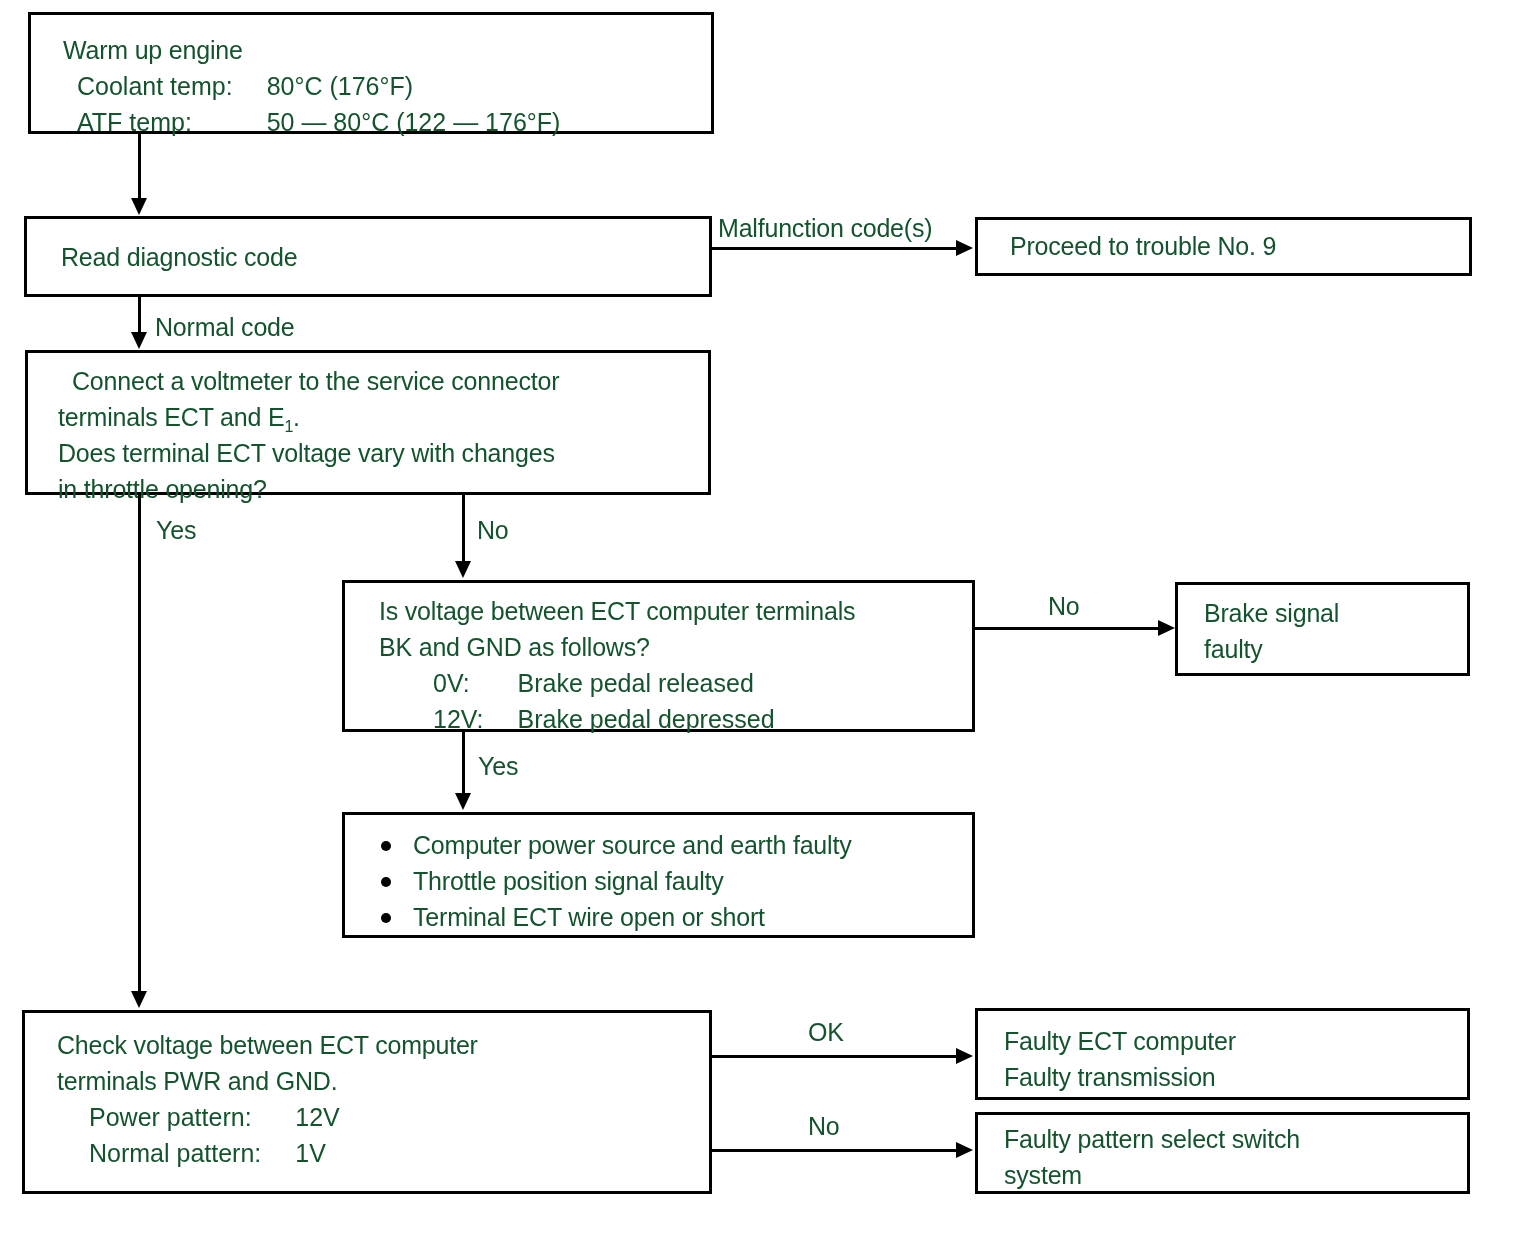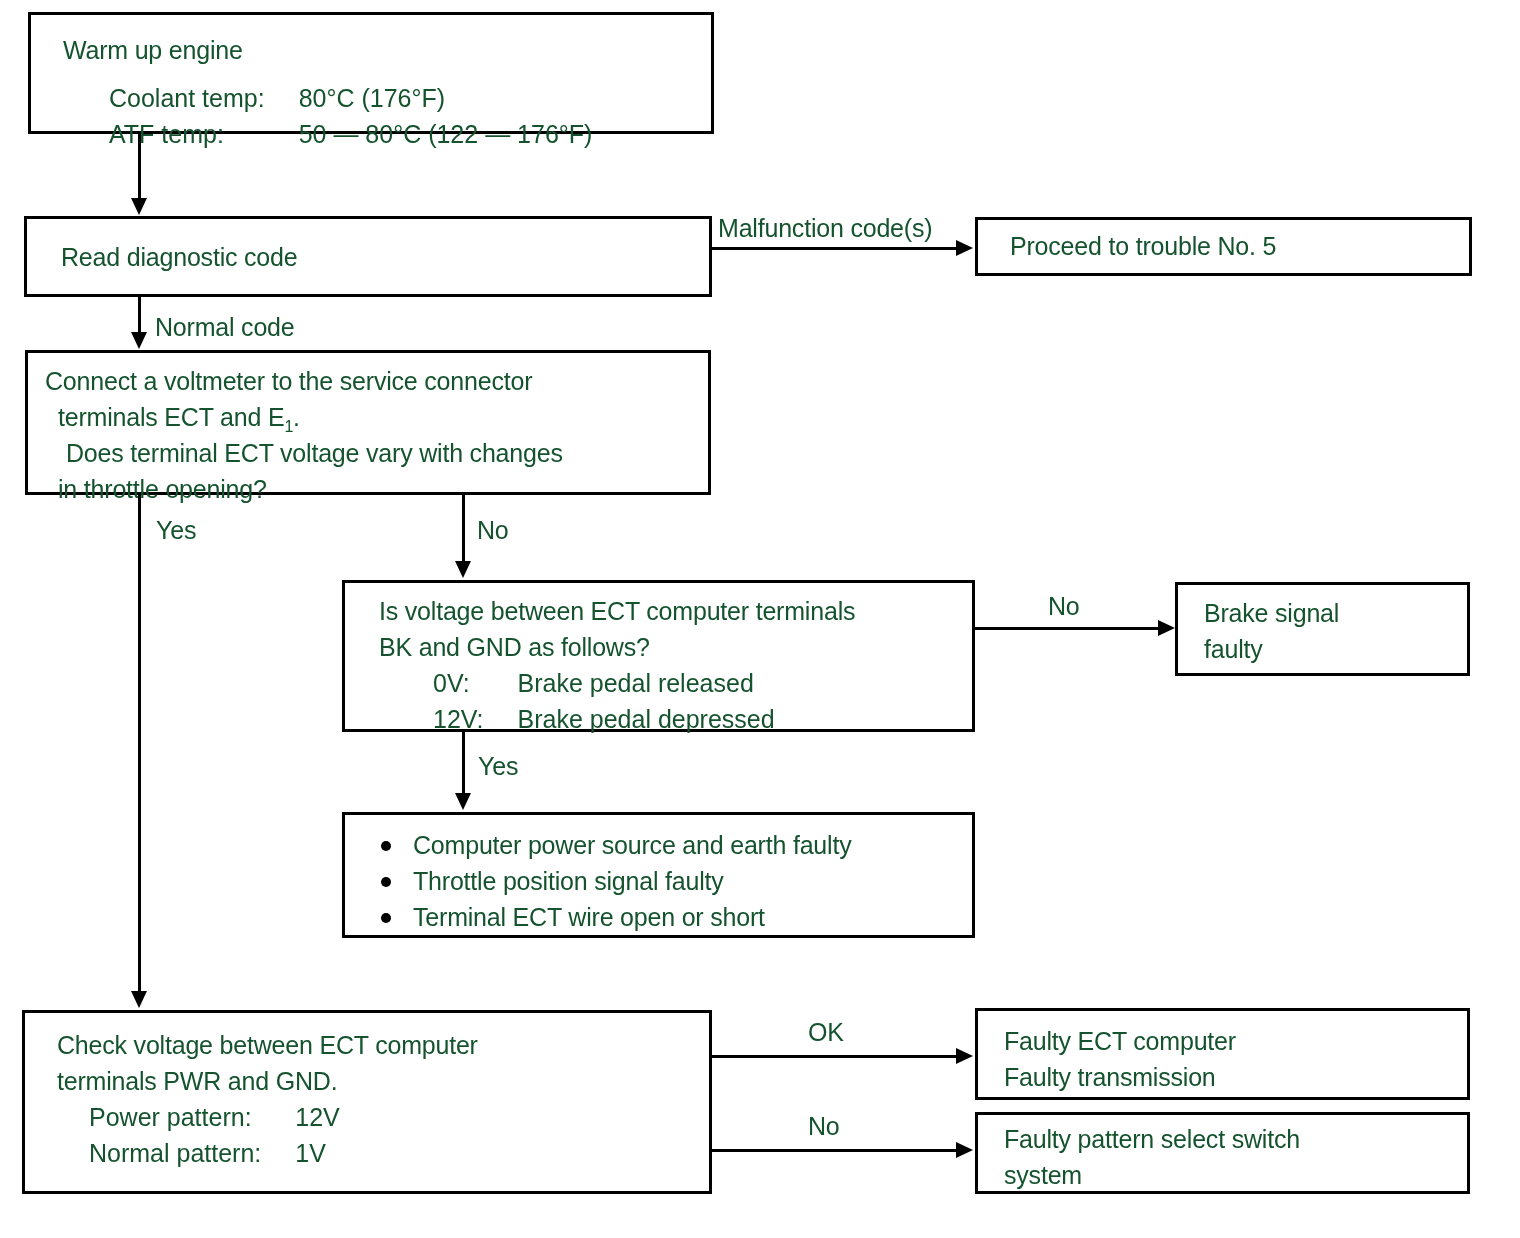--- a/index.html
+++ b/index.html
@@ -86,21 +86,21 @@
   }
   .sub { font-size: 16px; vertical-align: sub; }
 </style>
 </head>
 <body>
 
 <div id="canvas">
 
   <div class="box" style="left:28px; top:12px; width:686px; height:122px;">
     <div class="box-text" style="left:32px; top:17px;">Warm up engine</div>
-    <table class="tbl" style="position:absolute; left:78px; top:53px;margin-top:12px;">
+    <table class="tbl" style="position:absolute; left:46px; top:53px;">
       <tbody>
           <tr>
         <td>Coolant temp:</td>
         <td class="col-gap"></td>
         <td>80°C (176°F)</td>
       </tr>
       <tr>
         <td>ATF temp:</td>
         <td class="col-gap"></td>
         <td>50 — 80°C (122 — 176°F)</td>
@@ -114,31 +114,31 @@
 
   <div class="box" style="left:24px; top:216px; width:688px; height:81px;">
     <div class="box-text" style="left:34px; top:8px;margin-top:12px;">Read diagnostic code</div>
   </div>
 
   <div class="hline" style="left:710px; top:247px; width:248px;"></div>
   <div class="arrow-right" style="left:956px; top:240px;"></div>
   <div class="edge-label" style="left:718px; top:214px;">Malfunction code(s)</div>
 
   <div class="box" style="left:975px; top:217px; width:497px; height:59px;">
-    <div class="box-text" style="left:32px; top:8px;">Proceed to trouble No. 5</div>
+    <div class="box-text" style="left:32px; top:8px;">Proceed to trouble No. 9</div>
   </div>
 
   <div class="vline" style="left:138px; top:297px; height:37px;"></div>
   <div class="arrow-down" style="left:131px; top:332px;"></div>
   <div class="edge-label" style="left:155px; top:313px;">Normal code</div>
 
   <div class="box" style="left:25px; top:350px; width:686px; height:145px;">
-    <div class="box-text" style="left:17px; top:10px;">Connect a voltmeter to the service connector</div>
+    <div class="box-text" style="left:44px; top:10px;">Connect a voltmeter to the service connector</div>
     <div class="box-text" style="left:30px; top:46px;"><span>terminals ECT and E</span><span class="sub">1</span><span>.</span></div>
-    <div class="box-text" style="left:30px; top:82px;margin-left:8px;">Does terminal ECT voltage vary with changes</div>
+    <div class="box-text" style="left:30px; top:82px;">Does terminal ECT voltage vary with changes</div>
     <div class="box-text" style="left:30px; top:118px;">in throttle opening?</div>
   </div>
 
   <div class="vline" style="left:138px; top:495px; height:498px;"></div>
   <div class="arrow-down" style="left:131px; top:991px;"></div>
   <div class="edge-label" style="left:156px; top:516px;">Yes</div>
 
   <div class="vline" style="left:462px; top:495px; height:68px;"></div>
   <div class="arrow-down" style="left:455px; top:561px;"></div>
   <div class="edge-label" style="left:477px; top:516px;">No</div>

